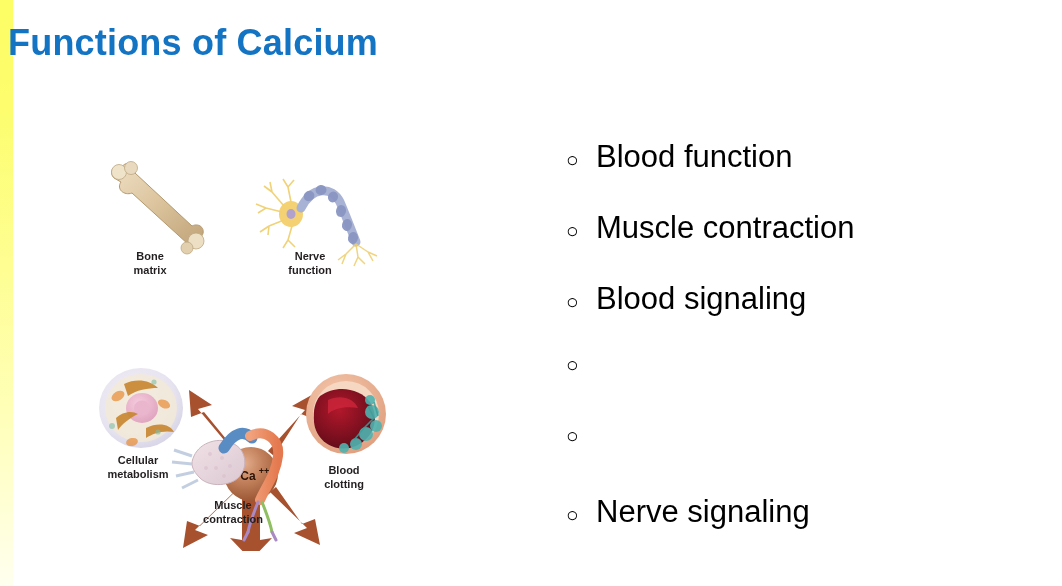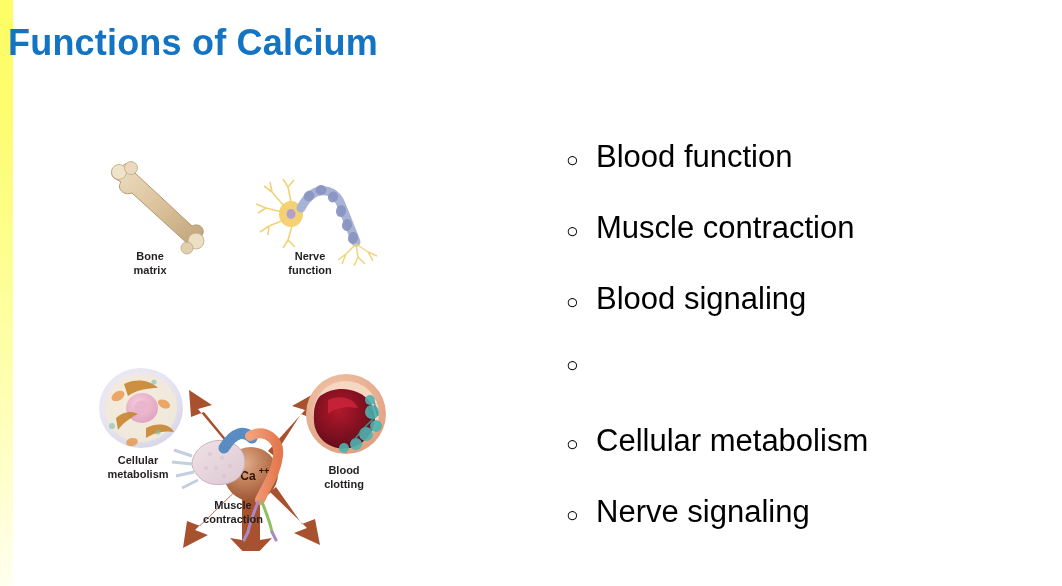--- a/index.html
+++ b/index.html
@@ -289,21 +289,20 @@
     </li>
     <li class="bullet-item">
       <span class="bullet-marker">○</span>
       <span class="bullet-text">Blood signaling</span>
     </li>
     <li class="bullet-item">
       <span class="bullet-marker">○</span>
     </li>
     <li class="bullet-item">
       <span class="bullet-marker">○</span>
-      <span class="bullet-text">Cellular metabolism</span>
     </li>
     <li class="bullet-item">
       <span class="bullet-marker">○</span>
       <span class="bullet-text">Nerve signaling</span>
     </li>
   </ul>
 
 </div>
 
 </body></html>

